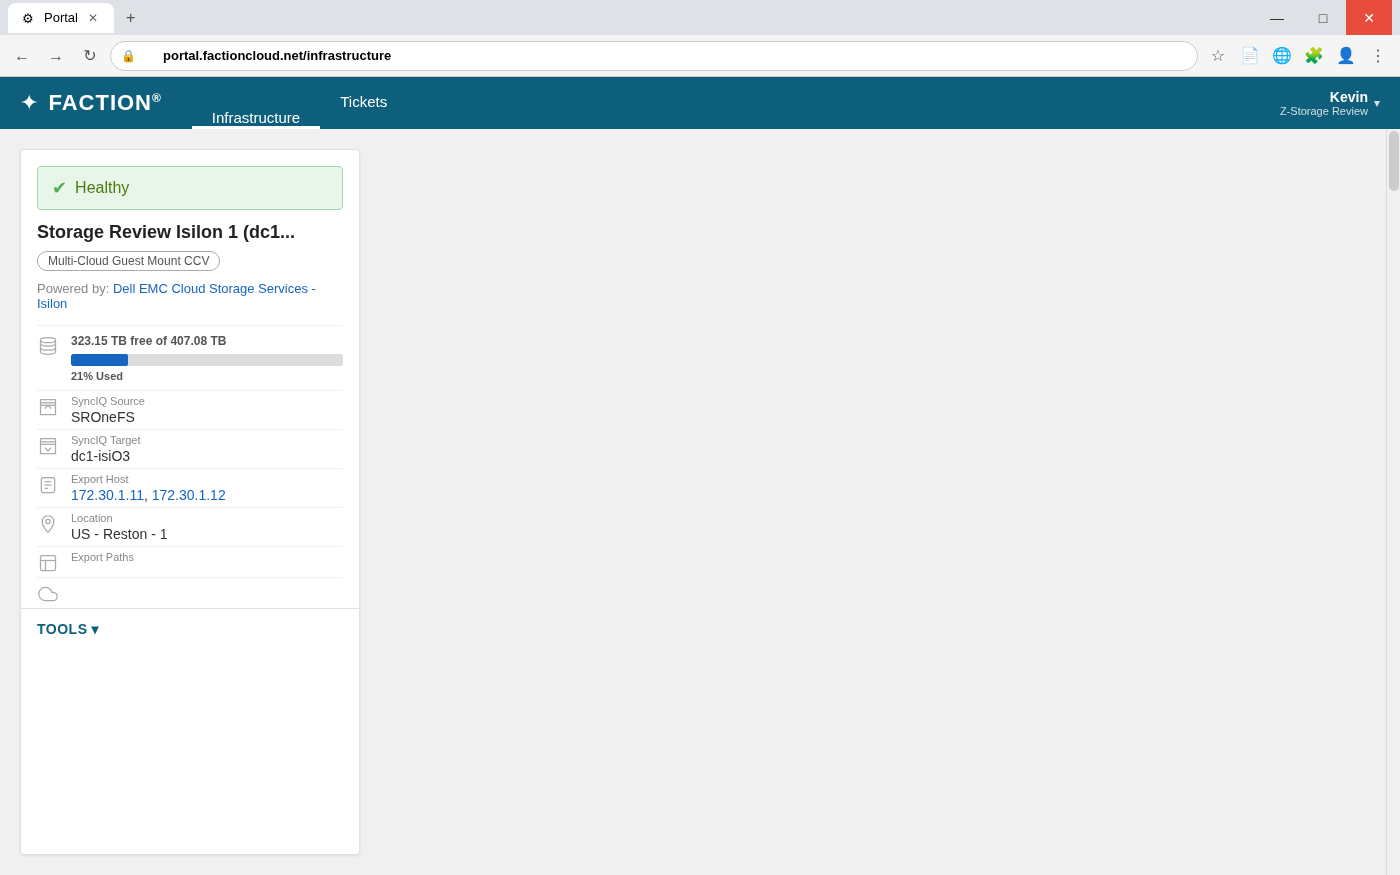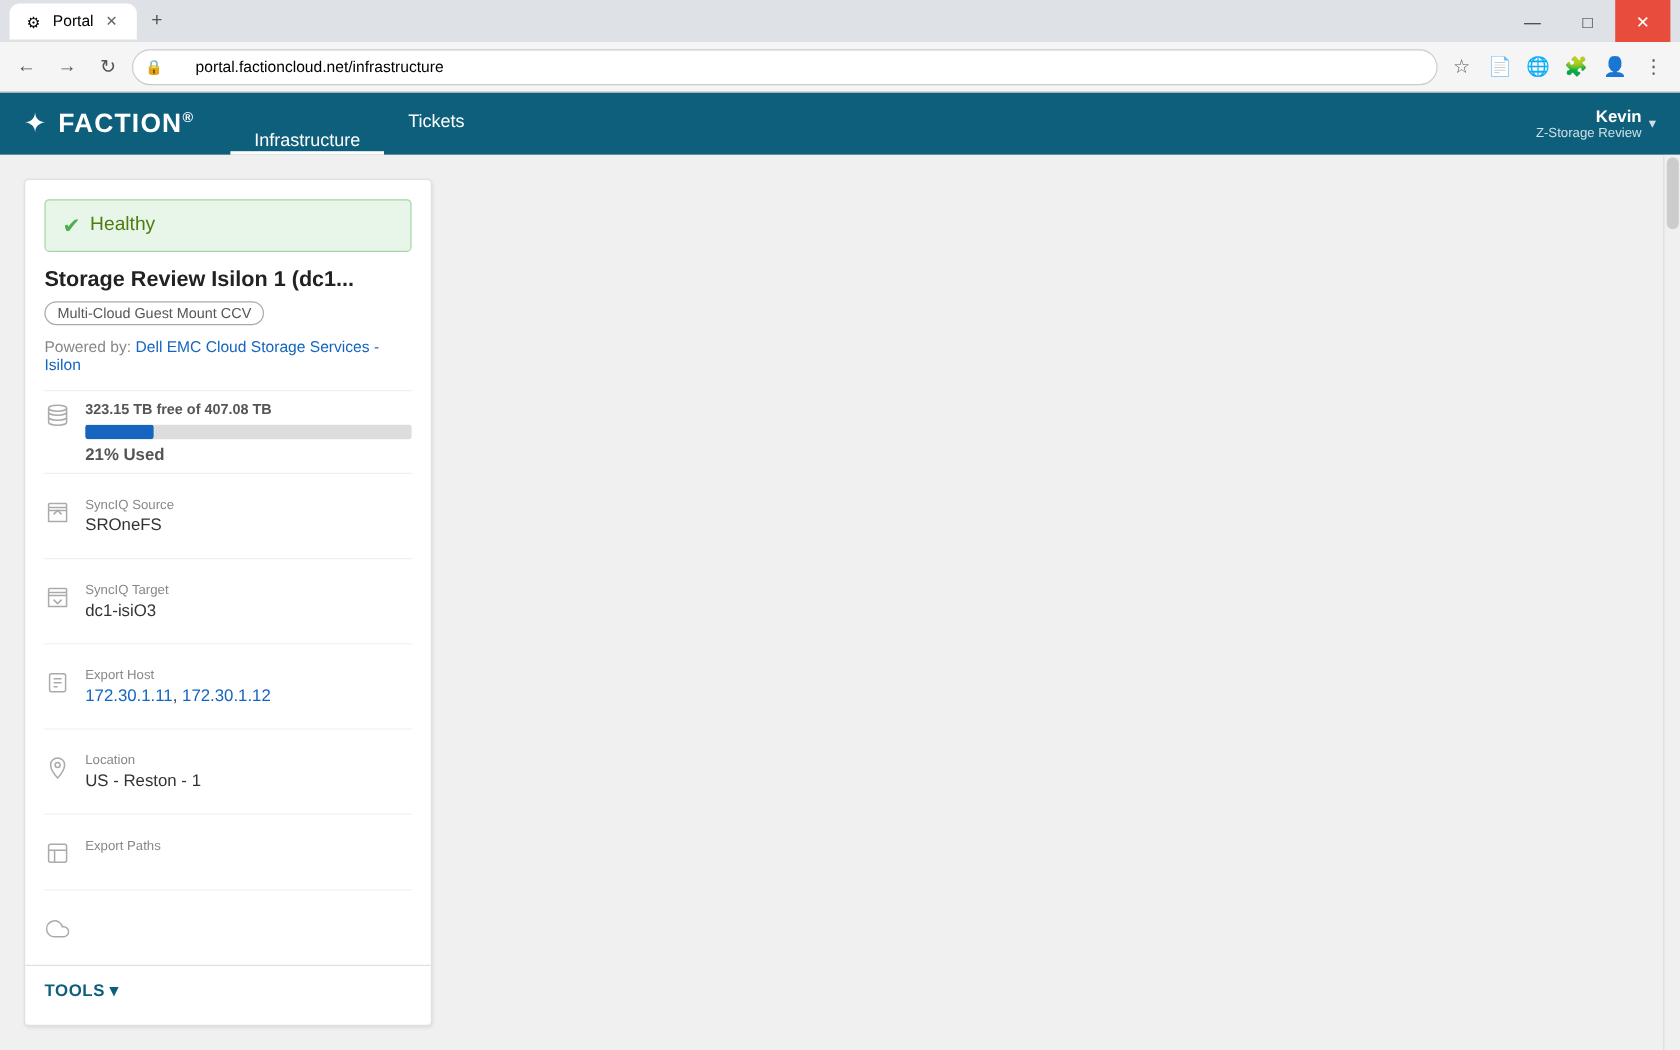--- a/index.html
+++ b/index.html
@@ -101,20 +101,21 @@
       color: #555;
       font-size: 12px;
     }
     .address-bar input {
       width: 100%;
       border: none;
       outline: none;
       font-size: 13px;
       padding-left: 20px;
       background: transparent;
+      font-weight: bold;
     }
     .browser-actions {
       display: flex;
       gap: 4px;
       align-items: center;
     }
     .browser-action-btn {
       width: 28px;
       height: 28px;
       border: none;
@@ -286,21 +287,21 @@
     .powered-by a {
       color: #1565c0;
       text-decoration: none;
     }
 
     
     .info-section { padding: 0 16px; }
     .info-row {
       display: flex;
       align-items: flex-start;
-      padding: 20px 0;
+      padding: 4px 0;
       border-top: 1px solid #f0f0f0;
       gap: 12px;
     }
     .info-icon {
       color: #aaa;
       font-size: 18px;
       width: 22px;
       flex-shrink: 0;
       margin-top: 2px;
       display: flex;
@@ -341,21 +342,21 @@
       border-radius: 2px;
       width: 100%;
       overflow: hidden;
     }
     .progress-bar-fill {
       height: 100%;
       background: #1565c0;
       border-radius: 2px;
     }
     .progress-meta {
-      font-size: 14px;
+      font-size: 11px;
       color: #555;
       margin-top: 4px;
     }
 
     
     .fix-connections-label {
       font-size: 12px;
       color: #888;
       margin-bottom: 4px;
     }

